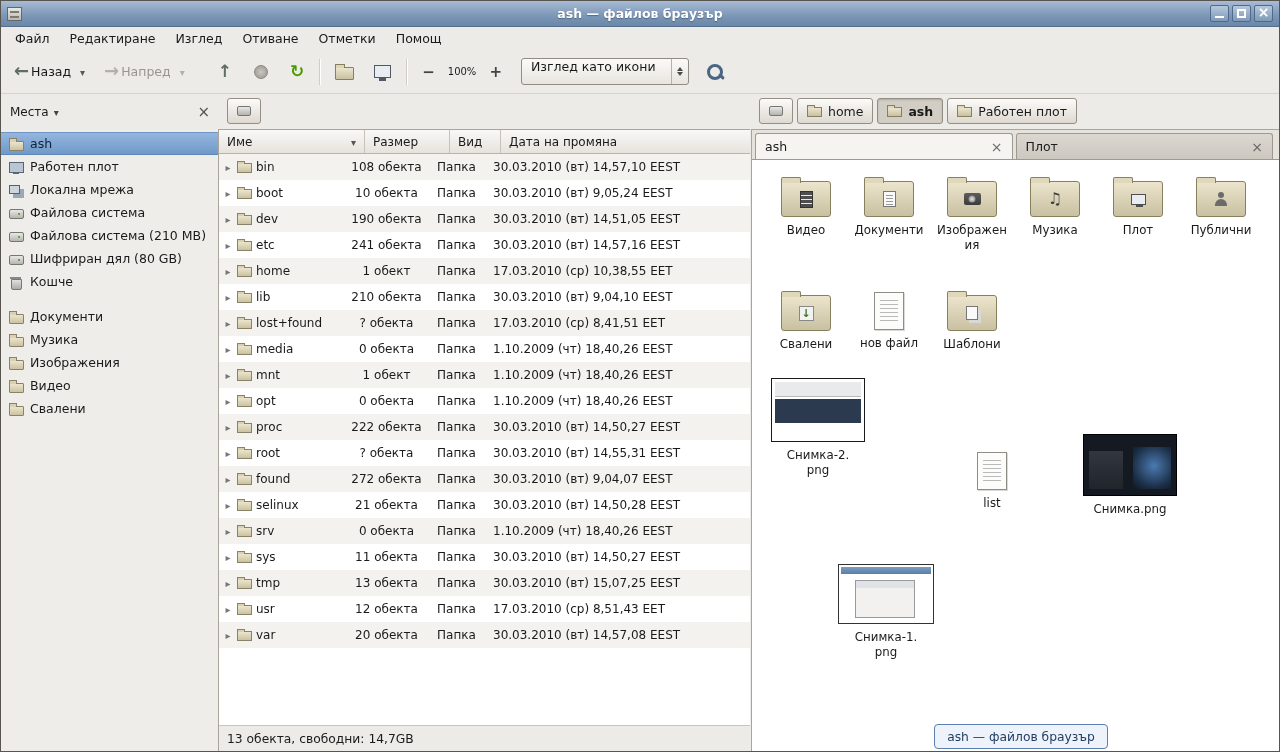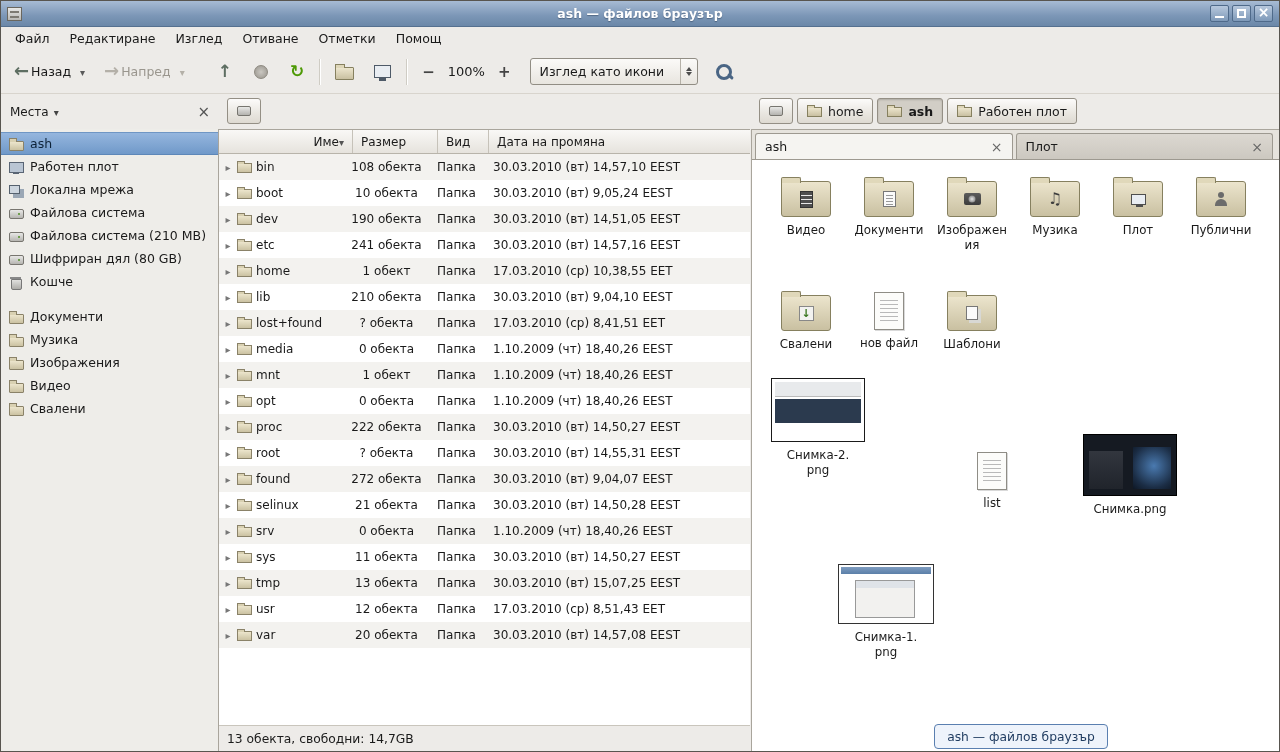--- a/index.html
+++ b/index.html
@@ -36,22 +36,22 @@
   .i-up::before{content:"↑";font-size:17px;line-height:15px;color:#5e6e62;font-weight:bold}
   .i-stop{width:14px;height:14px;border-radius:50%;background:radial-gradient(#cac7c1,#98948c);border:1px solid #8d8980}
   .i-reload::before{content:"↻";font-size:17px;line-height:15px;color:#4e9a06;font-weight:bold}
   .tsep{width:1px;height:26px;background:#cfccc4;box-shadow:1px 0 0 #fff;margin:0 8px}
   .i-homefolder{width:19px;height:13px;background:linear-gradient(#ece5cd,#c9c0a1);border:1px solid #86805f;border-radius:1px;position:relative;margin-top:3px}
   .i-homefolder::before{content:"";position:absolute;left:-1px;top:-4px;width:8px;height:3px;background:#ded6b8;border:1px solid #86805f;border-bottom:none}
   .i-computer{width:17px;height:13px;background:#e9edf2;border:1px solid #4e5a68;position:relative}
   .i-computer::after{content:"";position:absolute;left:4px;bottom:-4px;width:7px;height:3px;background:#4e5a68}
   .i-zoomout::before{content:"−";font-size:15px;font-weight:bold;color:#444}
   .i-zoomin::before{content:"+";font-size:15px;font-weight:bold;color:#444}
-  .zoom-label{margin:0 6px;font-size:13px}
-  .combo{display:flex;align-items:center;height:27px;width:168px;margin-left:12px;border:1px solid #918d84;border-radius:3px;background:linear-gradient(#fbfaf8,#e8e5df);padding-left:9px}
+  .zoom-label{margin:0 6px;font-size:10px}
+  .combo{display:flex;align-items:flex-start;height:27px;width:168px;margin-left:12px;border:1px solid #918d84;border-radius:3px;background:linear-gradient(#fbfaf8,#e8e5df);padding-left:9px}
   .combo .cval{flex:1;font-size:12.5px}
   .spin{width:17px;align-self:stretch;border-left:1px solid #b5b1a8;display:flex;flex-direction:column;align-items:center;justify-content:center;gap:1px}
   .spin i{display:block;width:0;height:0;border-left:3px solid transparent;border-right:3px solid transparent}
   .spin .su{border-bottom:4px solid #4c4c4c}
   .spin .sd{border-top:4px solid #4c4c4c}
   .i-search{width:20px;height:20px;position:relative;margin-left:16px}
   .i-search::before{content:"";position:absolute;left:2px;top:2px;width:10px;height:10px;border:3px solid #4a6584;border-radius:50%}
   .i-search::after{content:"";position:absolute;left:13px;top:13px;width:7px;height:3px;background:#4a6584;transform:rotate(45deg);border-radius:2px}
 
   
@@ -81,21 +81,21 @@
   .pi.drive::before{content:"";position:absolute;left:1px;top:4px;width:13px;height:8px;background:linear-gradient(#e8e8e6,#b6b5b1);border:1px solid #77756f;border-radius:2px}
   .pi.drive::after{content:"";position:absolute;right:4px;top:8px;width:2px;height:2px;background:#6f9e4f}
   .pi.network::before{content:"";position:absolute;left:1px;top:3px;width:9px;height:7px;background:#cdd6df;border:1px solid #55616e;box-shadow:4px 4px 0 #9aa7b5}
   .pi.trash::before{content:"";position:absolute;left:3px;top:5px;width:9px;height:9px;background:linear-gradient(#e0e0de,#adaca8);border:1px solid #777;border-radius:0 0 2px 2px}
   .pi.trash::after{content:"";position:absolute;left:2px;top:3px;width:11px;height:2px;background:#888}
 
   
   .midpane{position:absolute;left:218px;top:128px;width:531px;bottom:0;background:#fff}
   .tree-header{display:flex;height:25px;background:linear-gradient(#f9f8f6,#e6e3dd);border-top:1px solid #a9a59c;border-bottom:1px solid #b8b4aa}
   .th{border-right:1px solid #c6c2b9;padding:0 8px;display:flex;align-items:center;font-size:12px}
-  .th.w-name{width:134px;justify-content:flex-end}
+  .th.w-name{width:146px;justify-content:space-between}
   .th.w-size{width:85px}
   .th.w-type{width:51px}
   .th.w-date{flex:1;border-right:none}
   .sort-ind::before{content:"▾";font-size:10px;color:#555}
   .tree-body{position:absolute;top:25px;left:0;right:0;bottom:26px;overflow:hidden;background:#fff}
   .tree-row{display:flex;height:26px;align-items:center}
   .tree-row:nth-of-type(odd){background:#f3f2ef}
   .c-name{width:130px;display:flex;align-items:center;gap:4px;padding-left:4px;overflow:hidden}
   .expander{width:10px;text-align:center}
   .expander::before{content:"▸";font-size:10px;color:#777}

